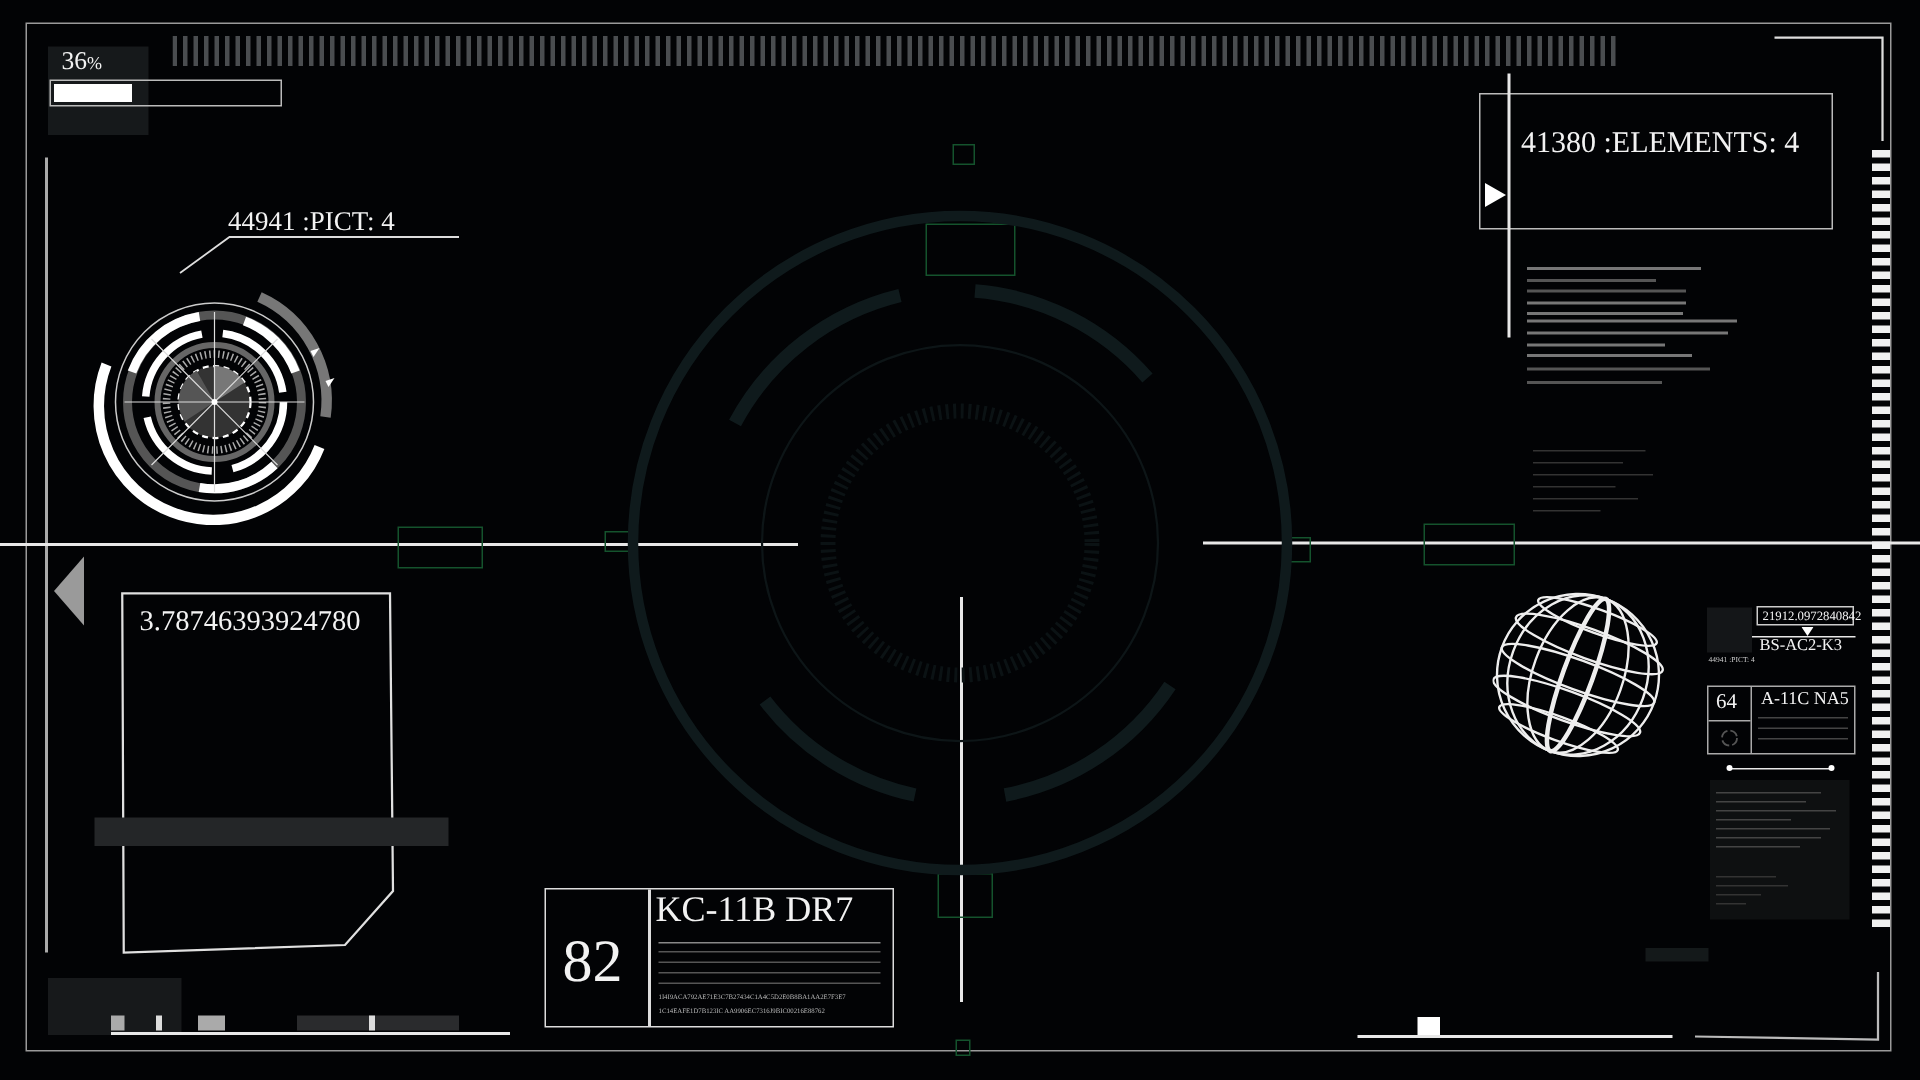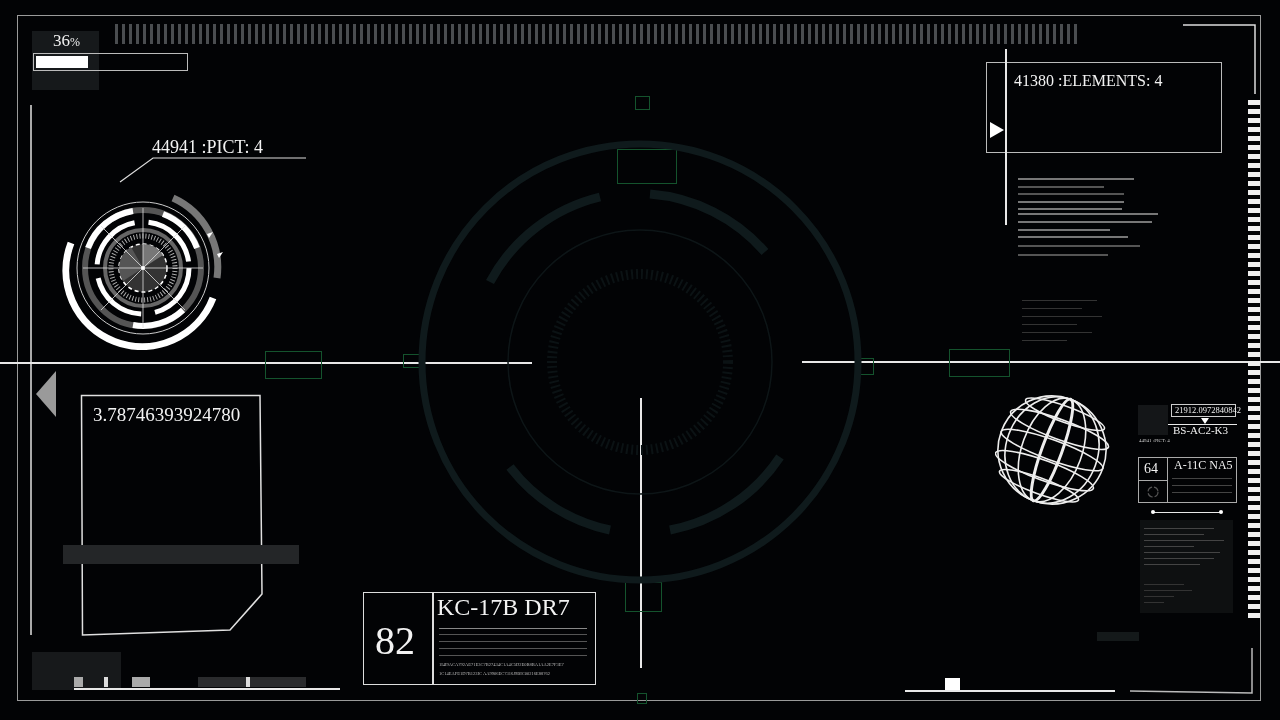--- a/index.html
+++ b/index.html
@@ -156,21 +156,21 @@
     <span></span>
     <span></span>
     <span></span>
     <span></span>
     <span></span>
     <span></span>
     <span></span>
 </div>
 
 <div class="faint" style="left:32px;top:31px;width:67px;height:59px;background:#16191b;"></div>
-<div class="txt" style="left:41px;top:31px;font-size:17px;margin-left:12px;">
+<div class="txt" style="left:41px;top:31px;font-size:17px;">
   <span>36</span><span style="font-size:12px;">%</span>
 </div>
 <div class="box" style="left:33px;top:53px;width:155px;height:18px;border-color:#bbb;">
   <div style="position:absolute;left:2px;top:2px;width:52px;height:12px;background:#fff;"></div>
 </div>
 
 <div class="line" style="left:30px;top:105px;width:2px;height:530px;background:#aaa;"></div>
 
 <div class="txt" style="left:152px;top:137px;font-size:18px;">44941 :PICT: 4</div>
 <svg class="abs" style="left:118px;top:155px;" width="190" height="30">
@@ -243,21 +243,21 @@
 <div class="faint" style="left:198px;top:677px;width:108px;height:10px;background:#2a2b2d;"></div>
 <div class="abs" style="left:74px;top:677px;width:9px;height:10px;background:#aaa;"></div>
 <div class="abs" style="left:104px;top:677px;width:4px;height:10px;background:#ddd;"></div>
 <div class="abs" style="left:132px;top:677px;width:18px;height:10px;background:#aaa;"></div>
 <div class="abs" style="left:246px;top:677px;width:4px;height:10px;background:#ddd;"></div>
 <div class="line" style="left:74px;top:688px;width:266px;height:2px;"></div>
 
 <div class="box" style="left:363px;top:592px;width:233px;height:93px;border:1.5px solid #ddd;">
   <div style="position:absolute;left:68px;top:0;width:1.5px;height:100%;background:#ddd;"></div>
   <div class="txt" style="left:11px;top:24px;font-size:40px;">82</div>
-  <div class="txt" style="left:73px;top:1px;font-size:24px;">KC-17B DR7</div>
+  <div class="txt" style="left:73px;top:1px;font-size:24px;">KC-11B DR7</div>
   <div class="micro2" style="left:75px;top:35px;width:148px;background:#888;"></div>
   <div class="micro2" style="left:75px;top:41px;width:148px;"></div>
   <div class="micro2" style="left:75px;top:48px;width:148px;"></div>
   <div class="micro2" style="left:75px;top:55px;width:148px;"></div>
   <div class="micro2" style="left:75px;top:62px;width:148px;"></div>
   <div class="txt" style="left:75px;top:69px;font-size:4.5px;color:#bbb;">1I4I9ACA792AE71E3C7B27434C1A4C5D2E0B8BA1AA2E7F3E7</div>
   <div class="txt" style="left:75px;top:78px;font-size:4.5px;color:#bbb;">1C14EAFE1D7B123IC AA9906EC7316J9BIC00216E88762</div>
 </div>
 
 <div class="line" style="left:905px;top:690px;width:210px;height:2px;"></div>
@@ -268,21 +268,21 @@
 <div class="faint" style="left:1097px;top:632px;width:42px;height:9px;background:#14191a;"></div>
 
 <svg class="abs" style="left:1180px;top:22px;" width="80" height="80">
   <polyline points="3,3 75,3 75,72" fill="none" stroke="#ddd" stroke-width="1.5"></polyline>
 </svg>
 <div class="box" style="left:986px;top:62px;width:236px;height:91px;border-color:#bbb;"></div>
 <div class="line" style="left:1005px;top:49px;width:2px;height:176px;"></div>
 <svg class="abs" style="left:989px;top:121px;" width="16" height="18">
   <polygon points="1,1 15,9 1,17" fill="#fff"></polygon>
 </svg>
-<div class="txt" style="left:1014px;top:72px;font-size:16px;">41380 :ELEMENTS: 4</div>
+<div class="txt" style="left:1014px;top:84px;font-size:20px;">41380 :ELEMENTS: 4</div>
 
 <div>
   <div class="micro" style="left:1018px;top:178px;width:116px;"></div>
   <div class="micro" style="left:1018px;top:186px;width:86px;background:#555;"></div>
   <div class="micro" style="left:1018px;top:193px;width:106px;background:#555;"></div>
   <div class="micro" style="left:1018px;top:201px;width:106px;"></div>
   <div class="micro" style="left:1018px;top:208px;width:104px;"></div>
   <div class="micro" style="left:1018px;top:213px;width:140px;"></div>
   <div class="micro" style="left:1018px;top:221px;width:134px;"></div>
   <div class="micro" style="left:1018px;top:229px;width:92px;"></div>

